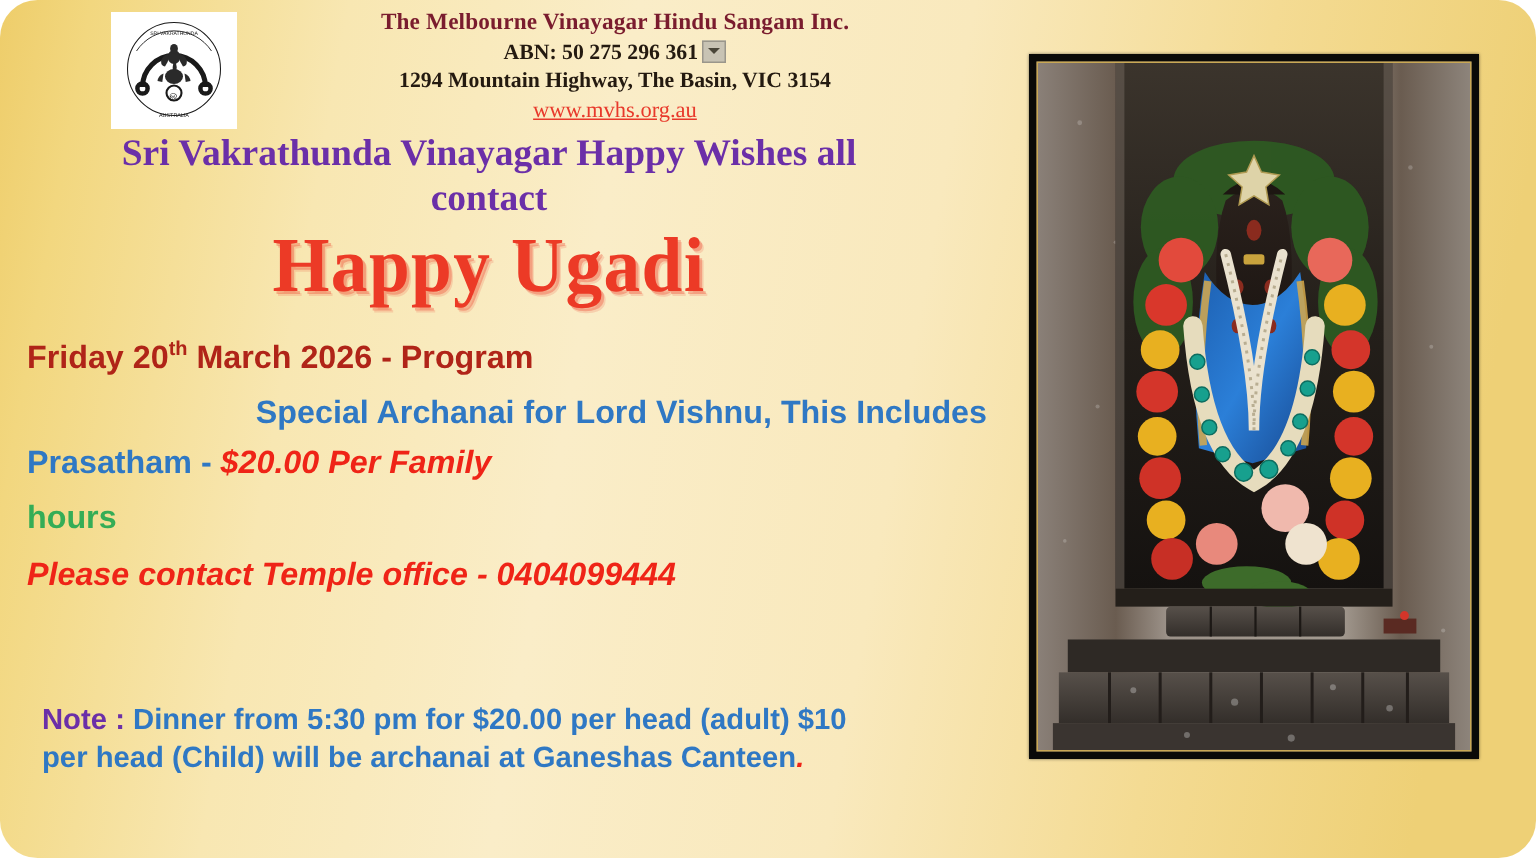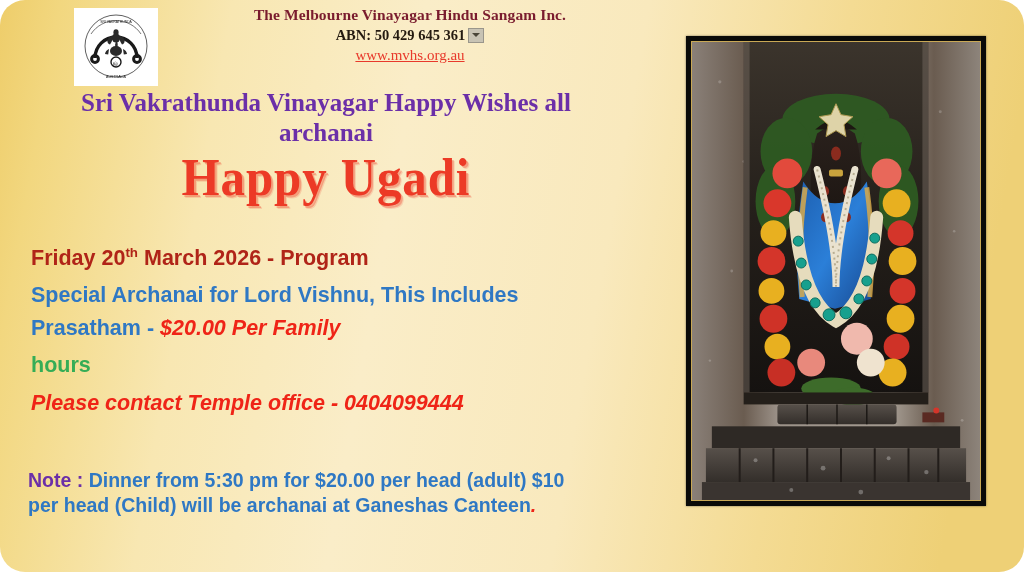--- a/index.html
+++ b/index.html
@@ -142,35 +142,34 @@
     letter-spacing: 1px;
     font-stretch: condensed;
     transform: scaleX(0.94);
     text-shadow: 2px 2px 0 rgba(236,58,38,0.32),
                  3px 3px 0 rgba(236,58,38,0.16);
   }
 
   
   .body-text {
     position: absolute;
-    left: 31px;
+    left: 18px;
     top: 224px;
     width: 640px;
     font-family: "Liberation Sans", sans-serif;
     font-weight: bold;
-    margin-top: 20px;
   }
   .line {
     font-size: 21.5px;
     line-height: 1.32;
     margin-bottom: 9px;
   }
   .line.tight { margin-bottom: 4px; }
   .c-darkred { color: #b02418; }
-  .c-blue    { color: #2f78c4; }
+  .c-blue    { color: #2f78c4; text-align: right; }
   .c-red     { color: #ef2417; font-style: italic; }
   .c-green   { color: #35ad56; }
   .c-purple  { color: #6b2fa8; }
   .sup {
     font-size: 0.62em;
     vertical-align: super;
     line-height: 0;
   }
 
   .dinner-note {
@@ -243,29 +242,30 @@
 
         <circle cx="37" cy="50" r="5" fill="none" stroke="#1a1a1a" stroke-width="1.4"></circle>
         <text x="37" y="53.4" font-size="6.4" fill="#1a1a1a" text-anchor="middle" font-family="Liberation Serif, serif">ௐ</text>
       </svg>
     </div>
 
     <div class="org-block">
       <div class="org-name">The Melbourne Vinayagar Hindu Sangam Inc.</div>
       <div class="org-abn">
         <span>ABN:</span>
-        <span>50 429 645 361</span><span class="abn-tag"></span>
+        <span>50 275 296 361</span><span class="abn-tag"></span>
       </div>
+      <div class="org-addr">1294 Mountain Highway, The Basin, VIC 3154</div>
       <a class="org-url">www.mvhs.org.au</a>
     </div>
   </div>
 
   <div class="wish">
     <div>Sri Vakrathunda Vinayagar Happy Wishes all</div>
-    <div>archanai</div>
+    <div>contact</div>
   </div>
 
   <div class="ugadi">Happy Ugadi</div>
 
   <div class="body-text">
 
     <div class="line c-darkred"><span>Friday 20</span><span class="sup">th</span><span> March 2026 - Program</span></div>
 
     <div class="line c-blue tight">Special Archanai for Lord Vishnu, This  Includes</div>
 

